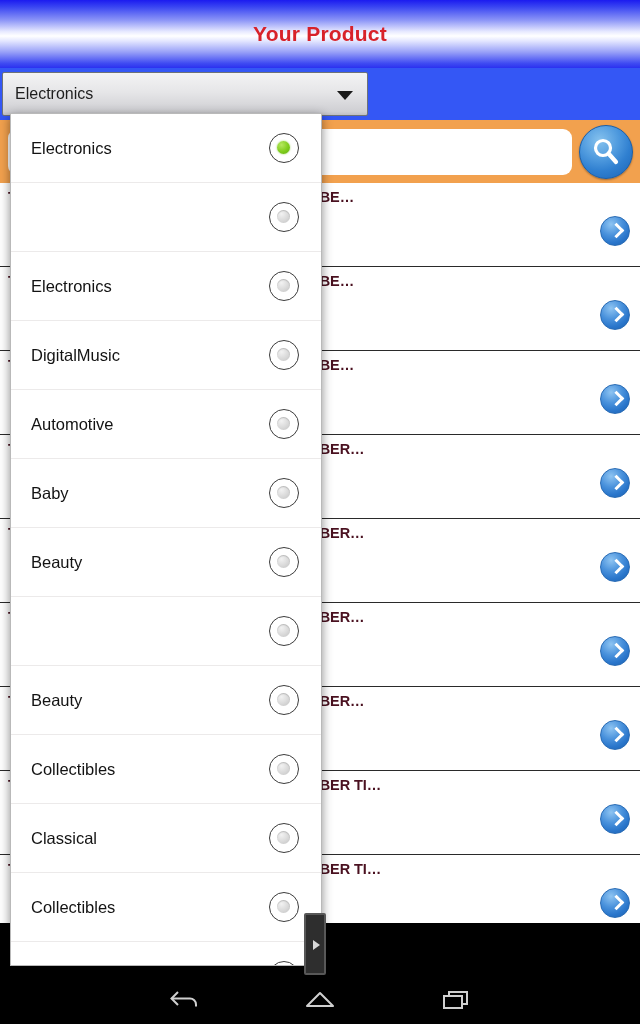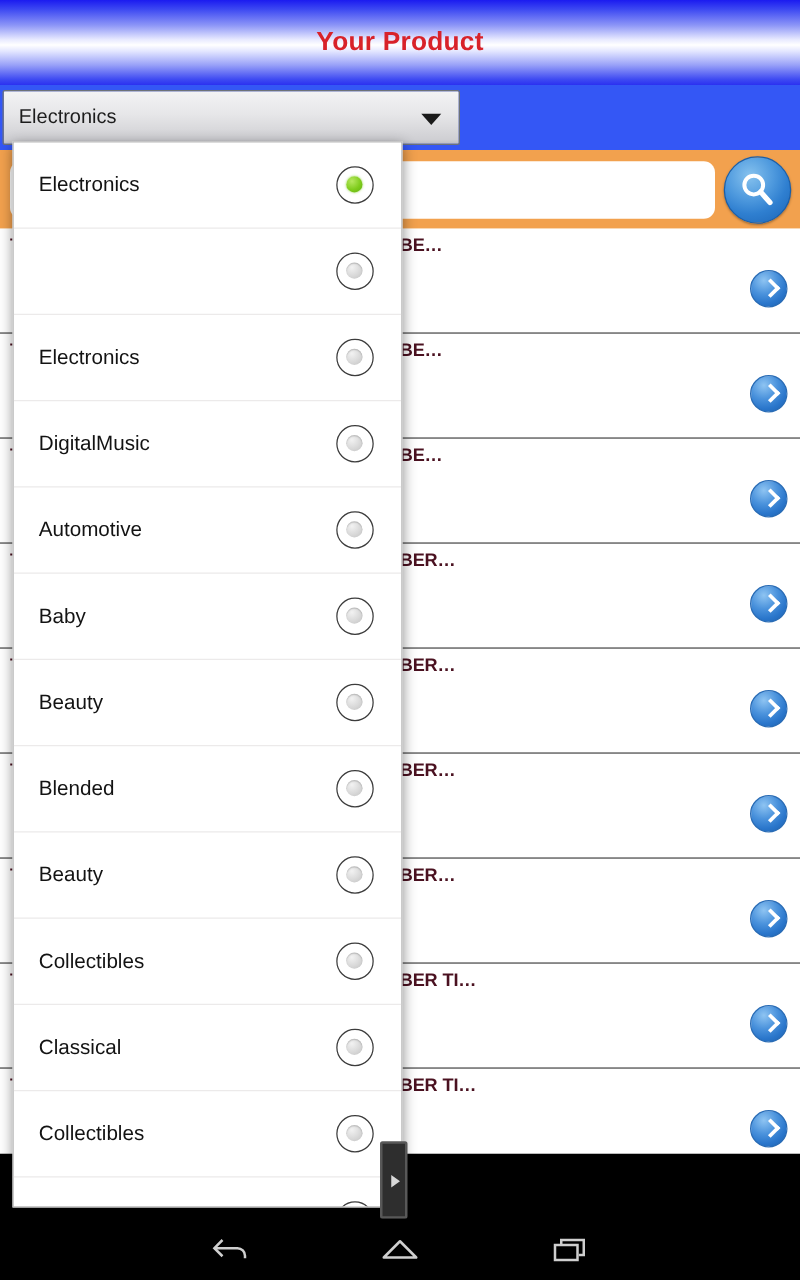--- a/index.html
+++ b/index.html
@@ -371,21 +371,20 @@
       </div>
       <div class="dd-item">
         <span class="dd-label">Baby</span>
         <span class="dd-radio"></span>
       </div>
       <div class="dd-item">
         <span class="dd-label">Beauty</span>
         <span class="dd-radio"></span>
       </div>
       <div class="dd-item">
-        <span class="dd-label">Blended</span>
         <span class="dd-radio"></span>
       </div>
       <div class="dd-item">
         <span class="dd-label">Beauty</span>
         <span class="dd-radio"></span>
       </div>
       <div class="dd-item">
         <span class="dd-label">Collectibles</span>
         <span class="dd-radio"></span>
       </div>

